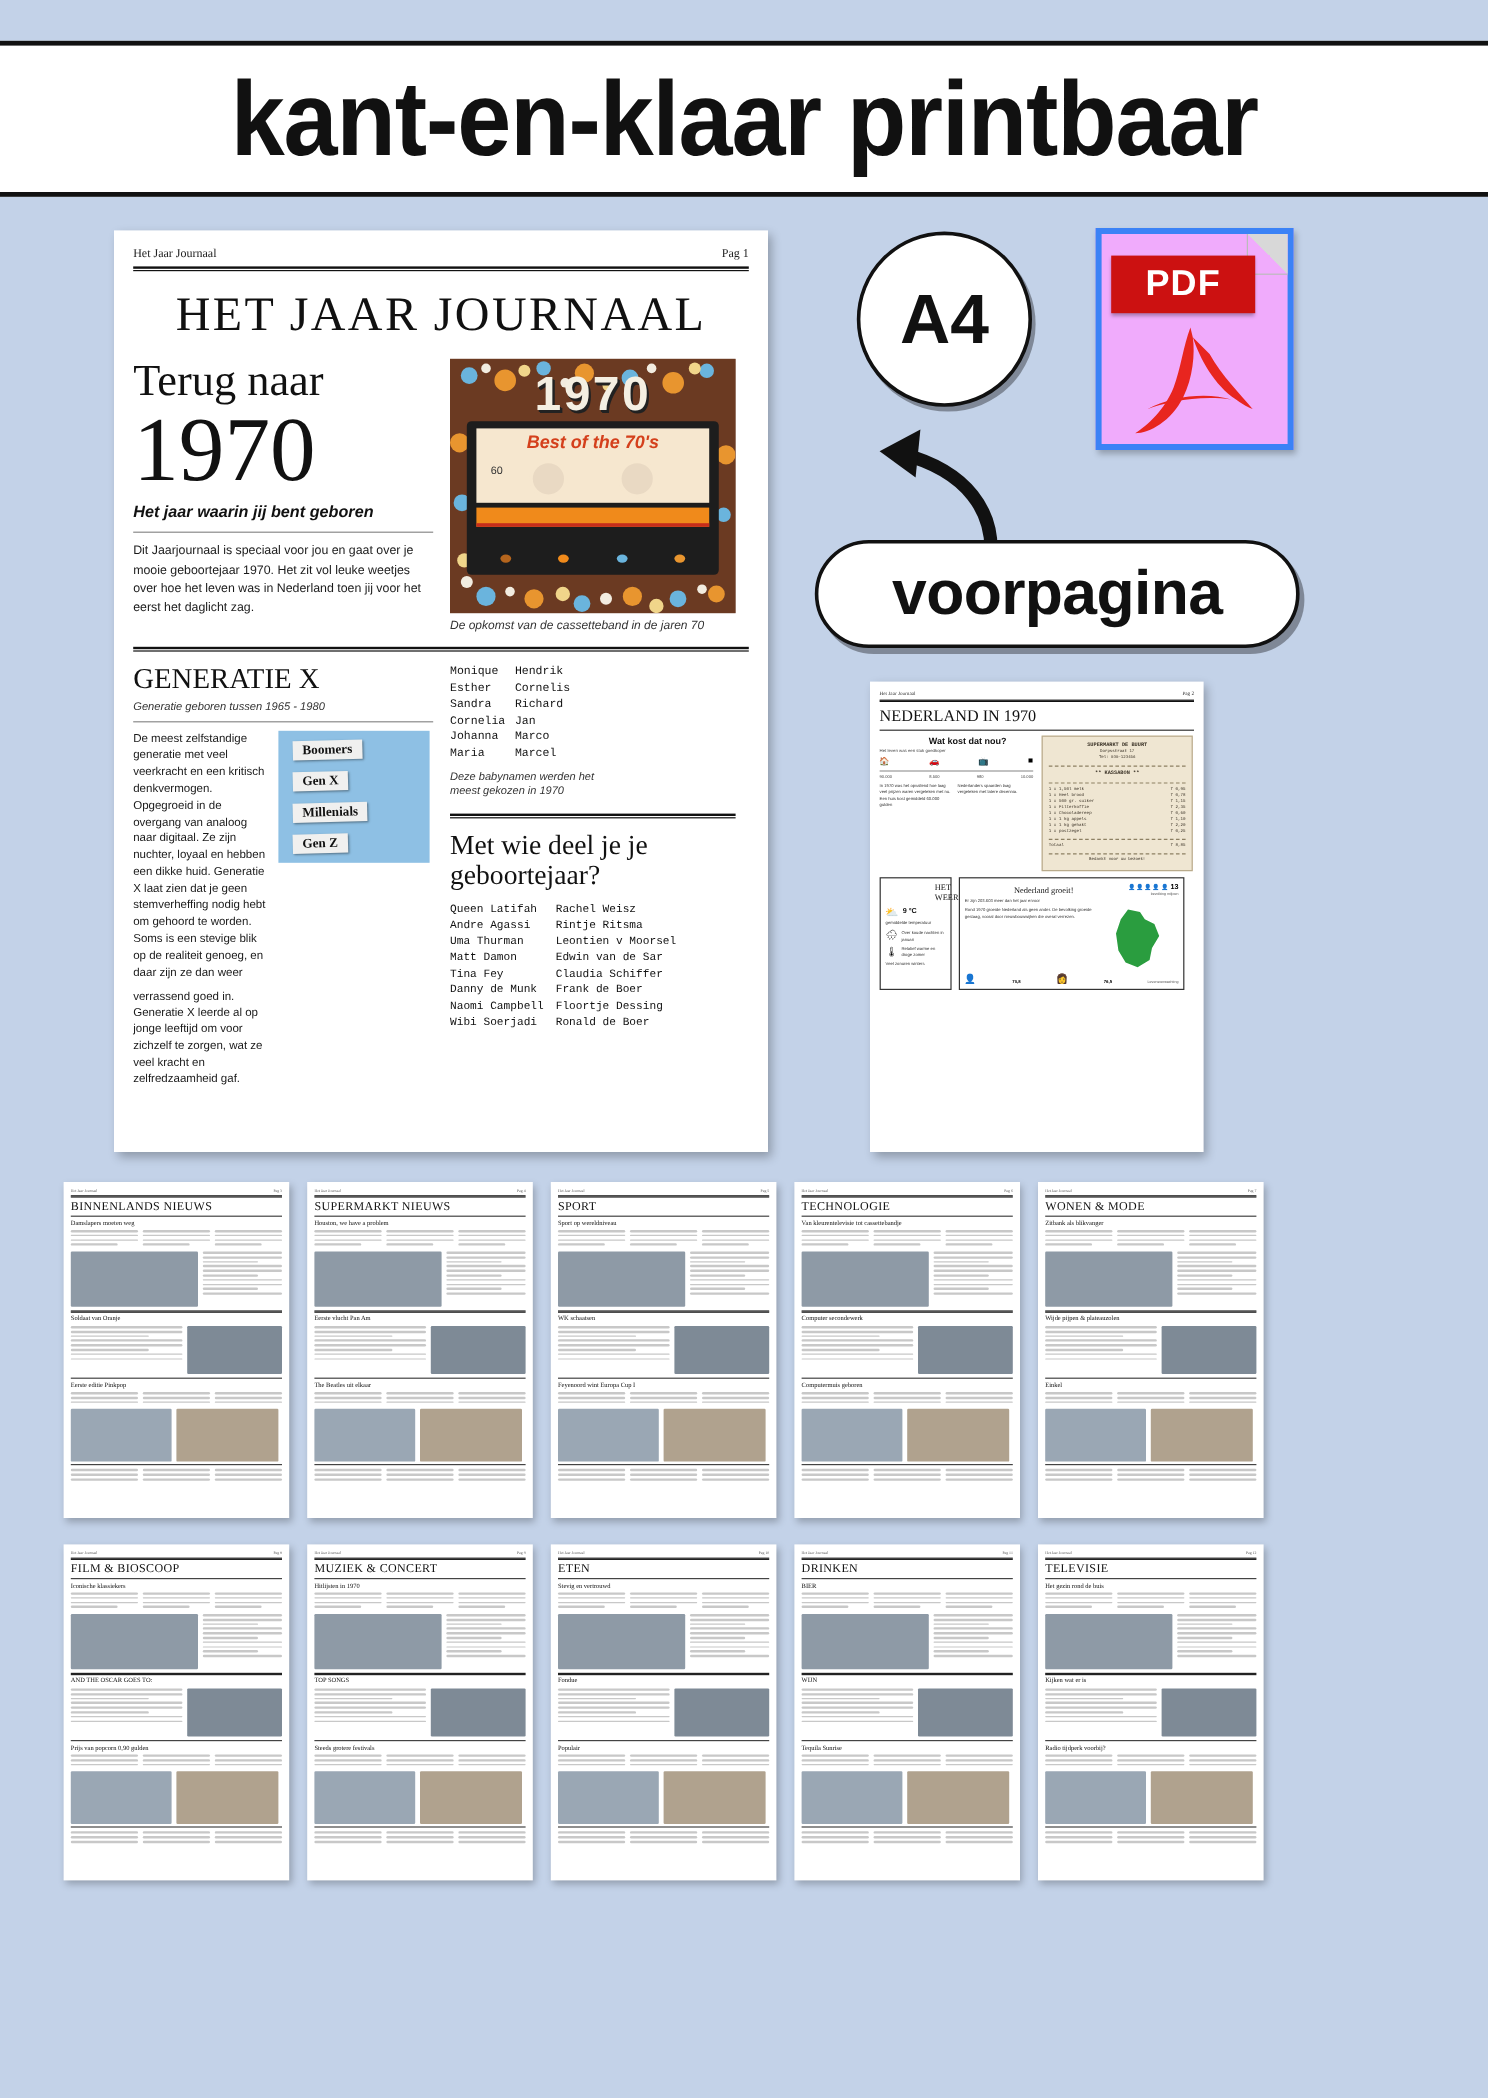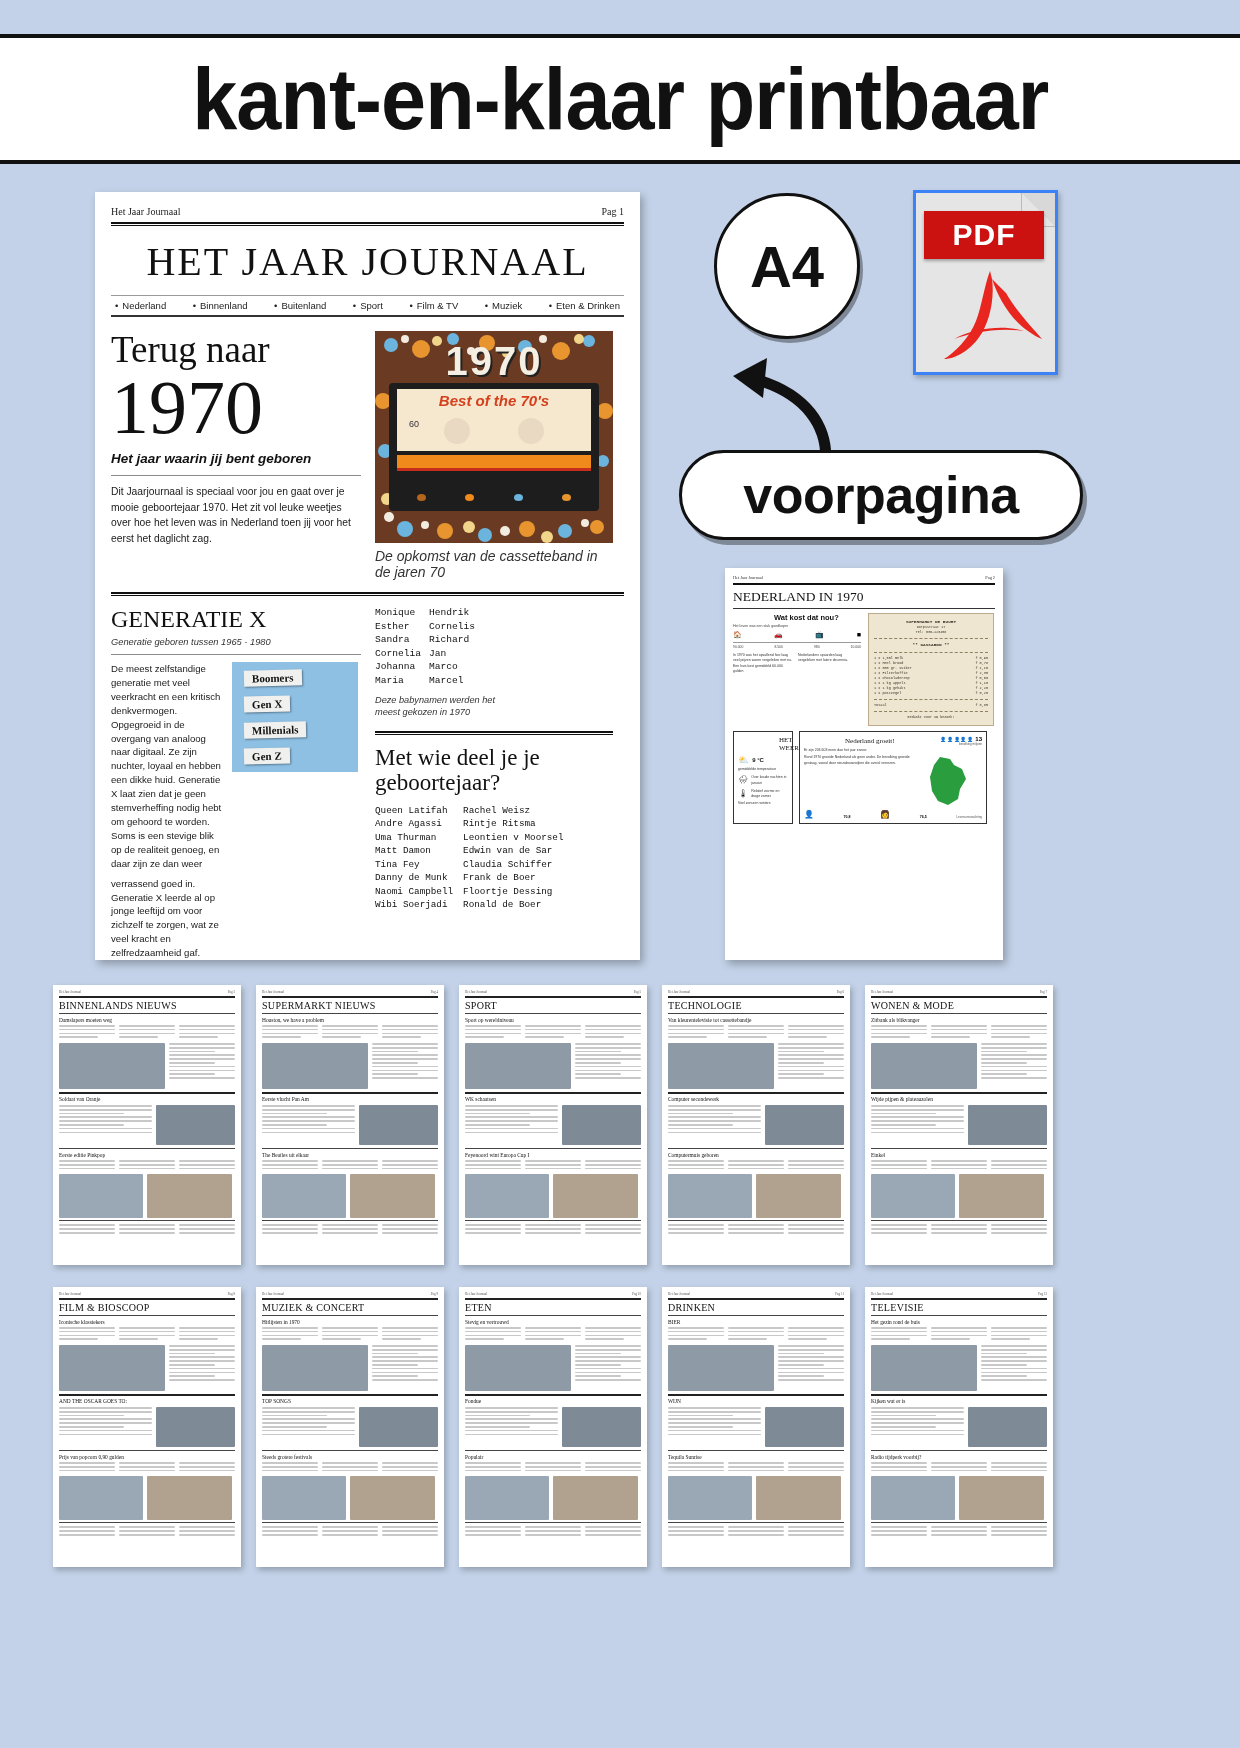--- a/index.html
+++ b/index.html
@@ -26,22 +26,22 @@
   .a4-badge{
     position:absolute; left:714px; top:193px; width:146px; height:146px;
     border-radius:50%; background:#fff; border:3px solid #111;
     display:flex; align-items:center; justify-content:center;
     box-shadow:3px 4px 0 rgba(0,0,0,.35);
   }
   .a4-badge span{ font-size:58px; font-weight:bold; color:#111; }
 
   
   .pdf-icon{
-    position:absolute; left:913px; top:190px; width:145px; height:185px;
-    background:#e5e5e5; border:3px solid #3b82f6;
+    position:absolute; left:913px; top:190px; width:165px; height:185px;
+    background:#f0abfc; border:5px solid #3b82f6;
     box-shadow:2px 3px 5px rgba(0,0,0,.25);
   }
   .pdf-fold{
     position:absolute; right:0; top:0; width:34px; height:34px;
     background:linear-gradient(225deg,#d8d8d8 0 50%, transparent 50%);
     border-left:1px solid #bbb; border-bottom:1px solid #bbb;
   }
   .pdf-label{
     position:absolute; left:8px; top:18px; width:120px; height:48px;
     background:#cc1111; color:#fff; font-weight:bold; font-size:30px;
@@ -80,21 +80,21 @@
   .navbar i:before{ content:"\2022"; margin-right:4px; }
 
   .lead{ display:flex; gap:14px; margin-top:14px; }
   .lead-left{ width:250px; }
   .lead-right{ width:238px; }
   .h-terug{ font-family:"Liberation Serif",serif; font-size:37px; line-height:1; color:#111; }
   .h-year{ font-family:"Liberation Serif",serif; font-size:76px; line-height:.98; color:#111; margin-top:2px; }
   .sub-it{ font-weight:bold; font-style:italic; font-size:13.5px; margin-top:7px; color:#111; }
   .thin-rule{ border-top:1px solid #8a8a8a; margin:9px 0 8px; }
   .body-p{ font-size:10.3px; line-height:1.5; color:#1a1a1a; }
-  .cap{ font-style:italic; font-size:14px; color:#333; margin-top:5px; }
+  .cap{ font-style:italic; font-size:10px; color:#333; margin-top:5px; }
 
   
   .cassette{ width:238px; height:212px; position:relative; overflow:hidden; background:#6b3a22; }
   .cass-flowers{ position:absolute; inset:0; }
   .cass-year{
     position:absolute; left:0; right:0; top:8px; text-align:center;
     font-family:"Liberation Sans",sans-serif; font-weight:bold; font-size:40px;
     color:#f4efe2; letter-spacing:2px;
     text-shadow:1px 1px 0 #222, 2px 2px 0 #222;
   }
@@ -212,29 +212,20 @@
   <span>voorpagina</span>
 </div>
 
 <div id="page1" class="sheet">
   <div class="p-runhead">
     <span>Het Jaar Journaal</span>
     <span>Pag 1</span>
   </div>
   <div class="dbl-rule"></div>
   <div class="masthead">HET JAAR JOURNAAL</div>
-  <div class="navbar">
-    <i>Nederland</i>
-    <i>Binnenland</i>
-    <i>Buitenland</i>
-    <i>Sport</i>
-    <i>Film &amp; TV</i>
-    <i>Muziek</i>
-    <i>Eten &amp; Drinken</i>
-  </div>
 
   <div class="lead">
     <div class="lead-left">
       <div class="h-terug">Terug naar</div>
       <div class="h-year">1970</div>
       <div class="sub-it">Het jaar waarin jij bent geboren</div>
       <div class="thin-rule"></div>
       <div class="body-p">Dit Jaarjournaal is speciaal voor jou en gaat over je mooie geboortejaar 1970. Het zit vol leuke weetjes over hoe het leven was in Nederland toen jij voor het eerst het daglicht zag.</div>
     </div>
     <div class="lead-right">

